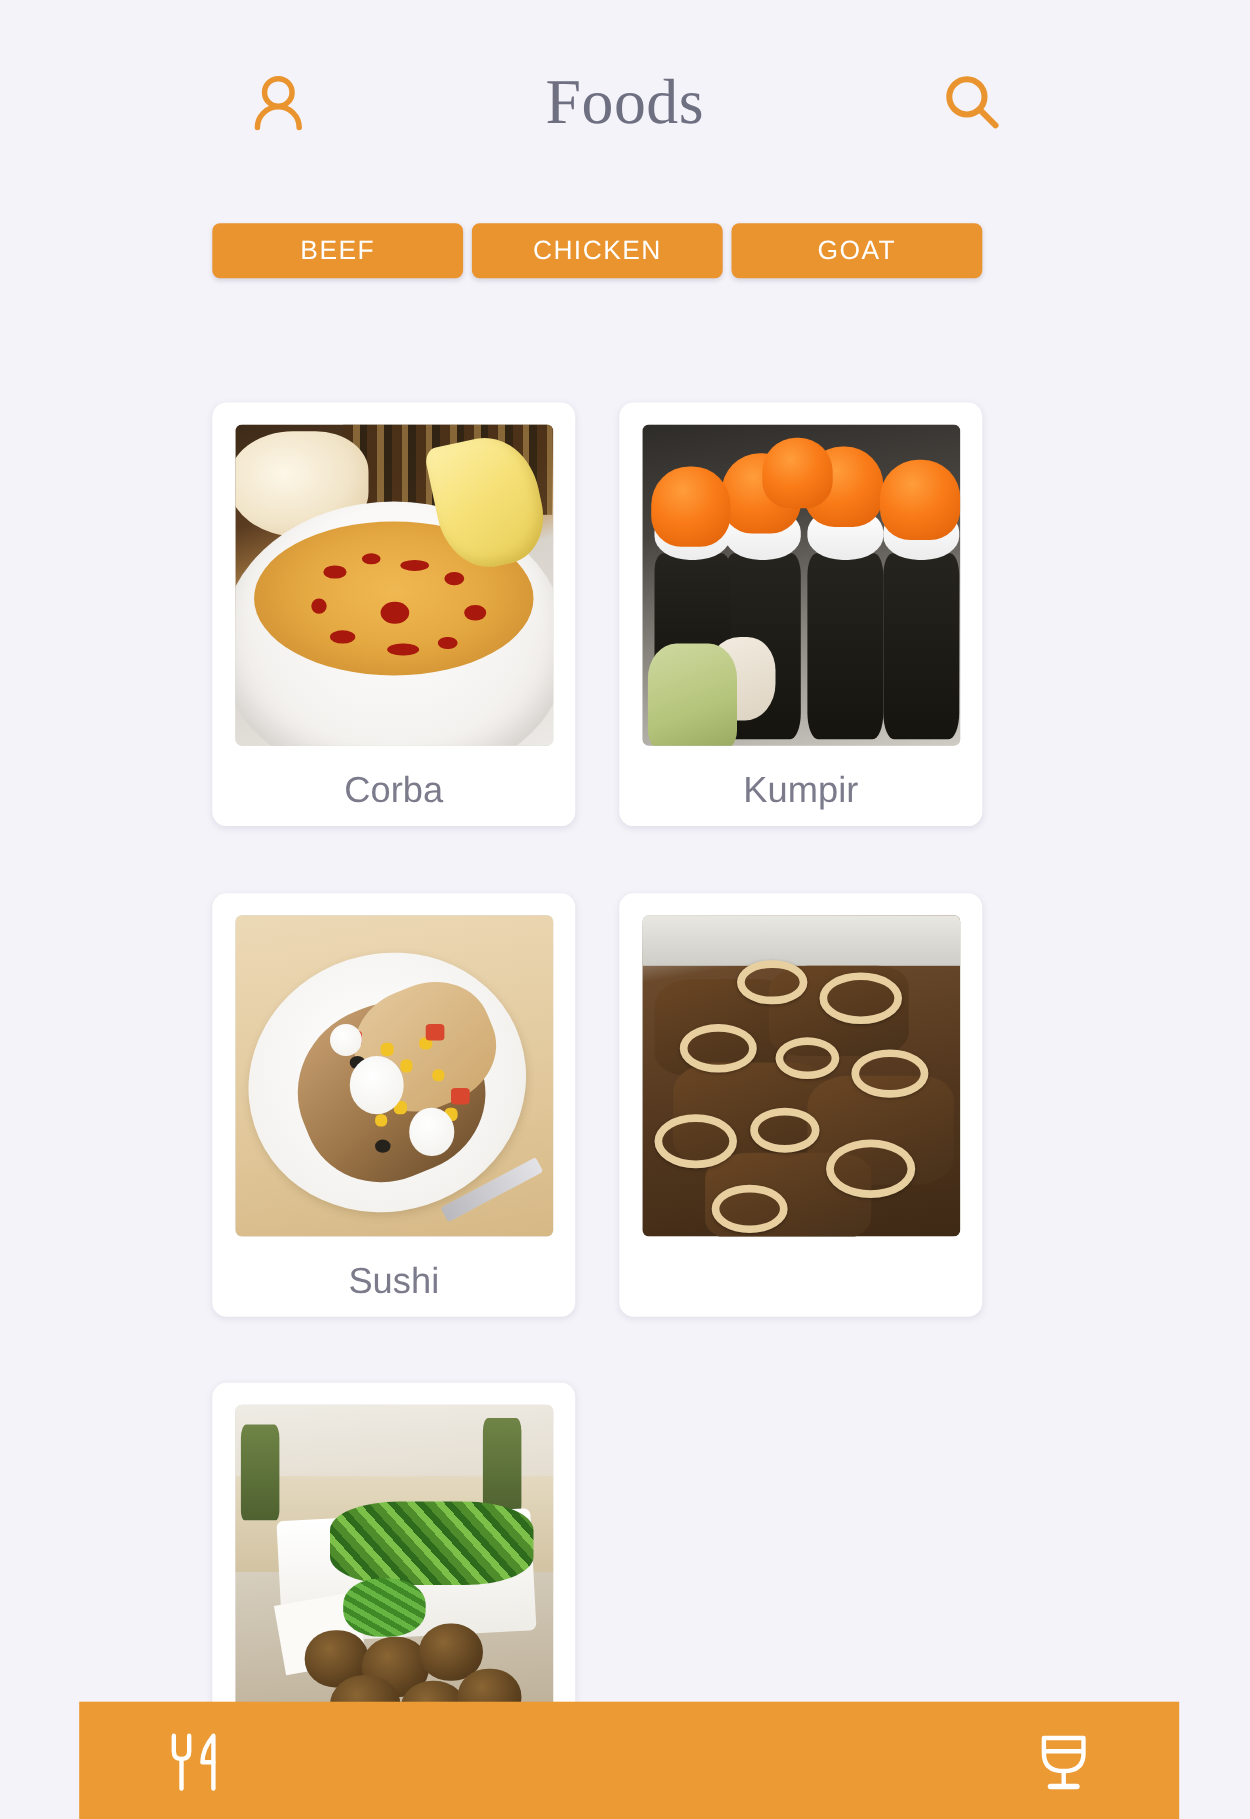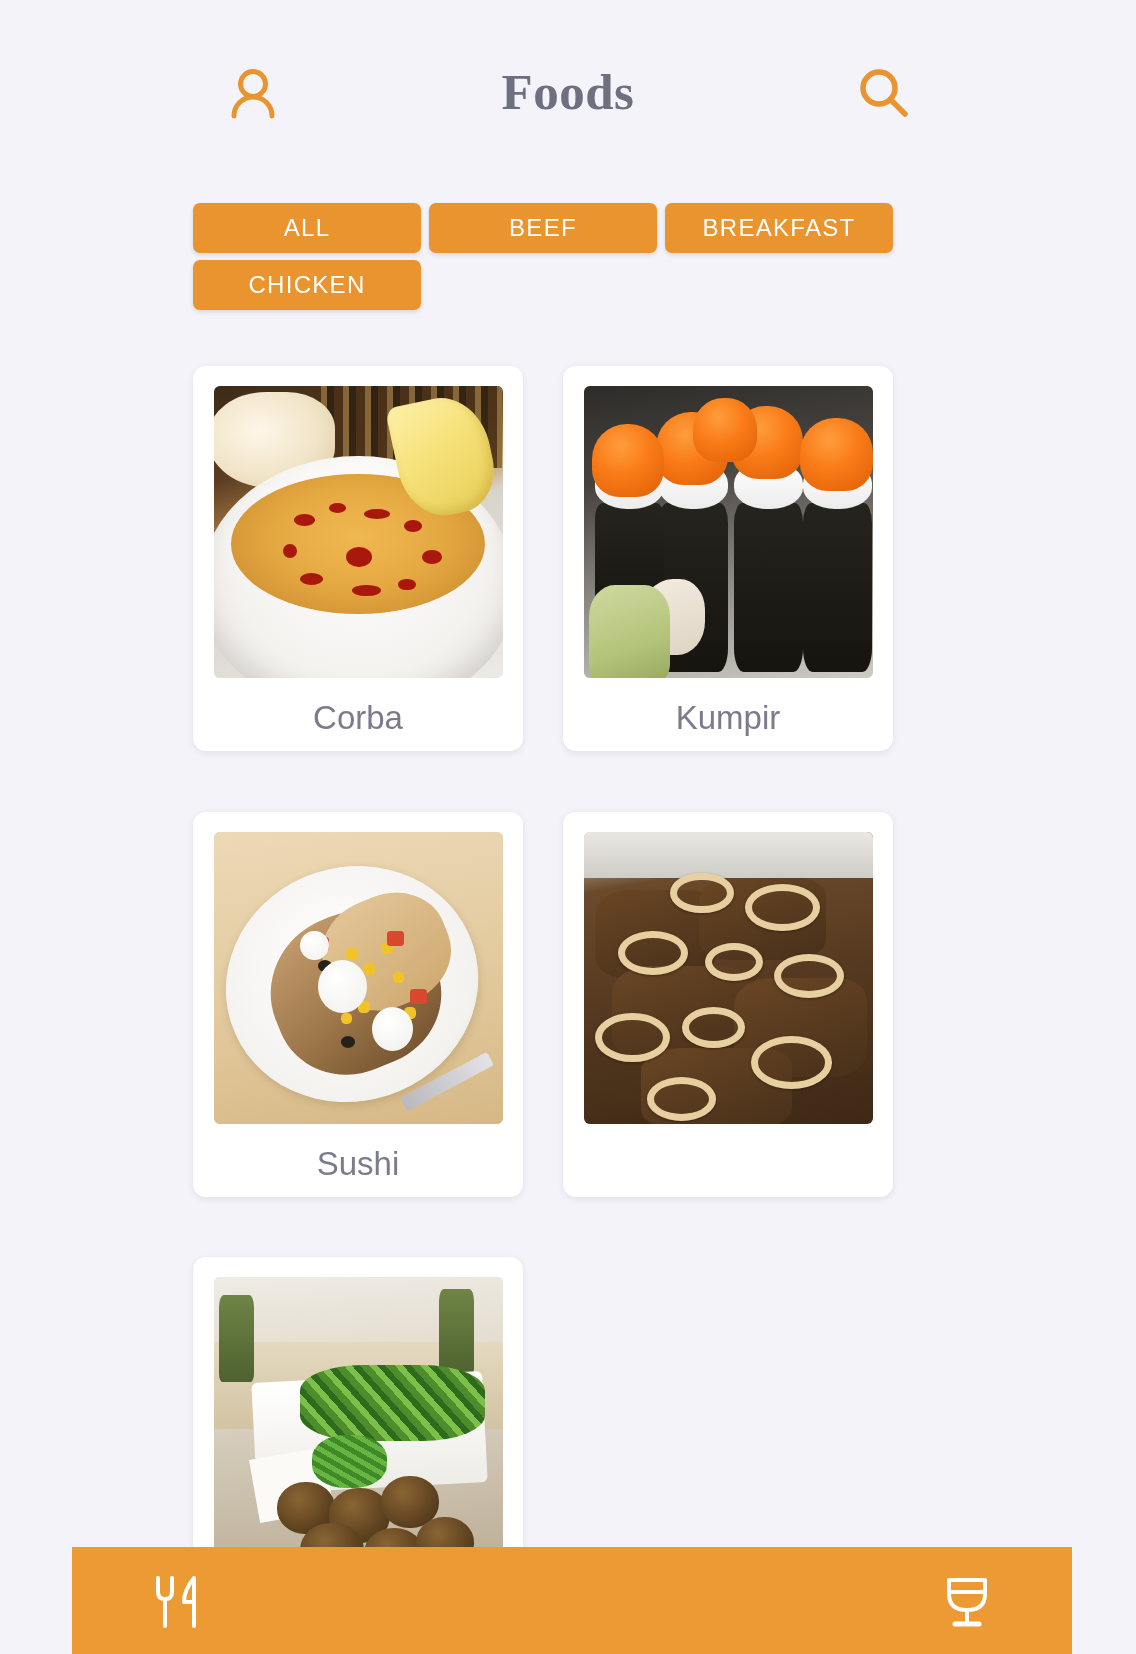--- a/index.html
+++ b/index.html
@@ -16,22 +16,22 @@
     position: absolute; top: 0; left: 0; width: 1136px; height: 185px;
     display: flex; align-items: center; justify-content: center;
   }
   .header-inner {
     width: 700px; height: 100px;
     display: flex; align-items: center; justify-content: space-between;
   }
   .icon-btn { width: 70px; height: 70px; display:flex; align-items:center; justify-content:center; cursor:pointer; }
   .page-title {
     font-family: "Liberation Serif", serif;
-    font-weight: bold;
-    font-size: 51px;
+    font-weight: normal;
+    font-size: 58px;
     color: #6f6f82;
     letter-spacing: 0.5px;
     line-height: 1;
   }
 
   
   .cat-wrap {
     position: absolute; top: 203px; left: 193px;
     width: 700px;
     display: flex; flex-wrap: wrap; gap: 7px 8px;
@@ -174,24 +174,23 @@
         <svg width="58" height="58" viewBox="0 0 58 58">
           <circle cx="25" cy="24" r="16" fill="none" stroke="#e9942f" stroke-width="5.5"></circle>
           <line x1="36.5" y1="35.5" x2="51" y2="50" stroke="#e9942f" stroke-width="5.5" stroke-linecap="round"></line>
         </svg>
       </div>
 
     </div>
   </div>
 
   <div class="cat-wrap">
-    <button class="cat-btn">ALL</button>
     <button class="cat-btn">BEEF</button>
-    <button class="cat-btn">BREAKFAST</button>
     <button class="cat-btn">CHICKEN</button>
+    <button class="cat-btn">GOAT</button>
   </div>
 
   <div class="grid">
 
     <div class="card">
       <div class="card-img">
         <div class="ph corba">
           <div class="stripe"></div>
           <div class="bread"></div>
           <div class="bowl"></div>

